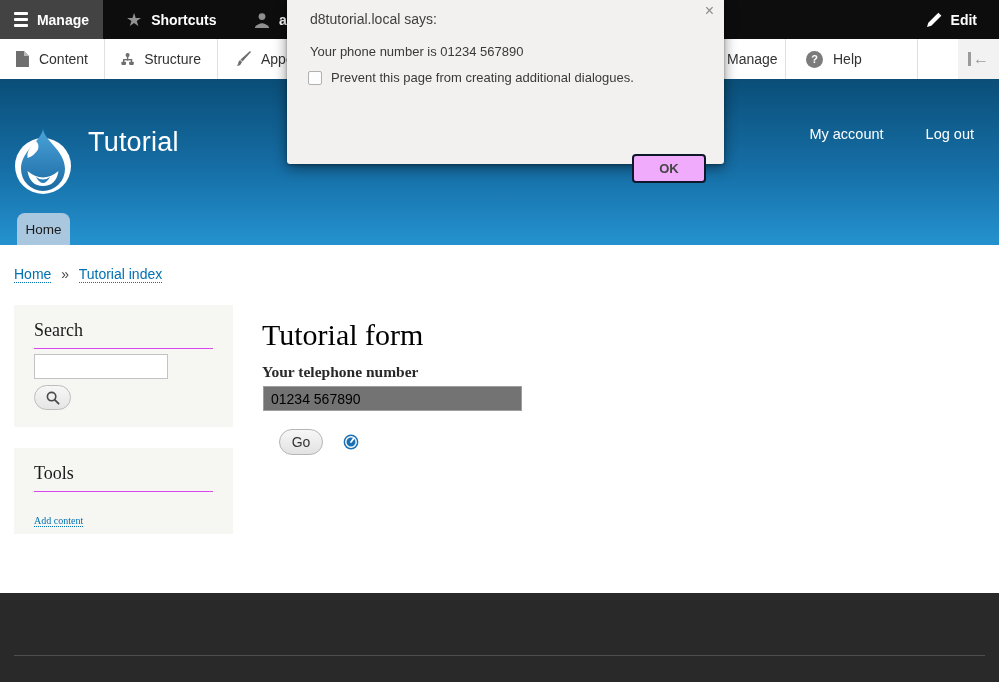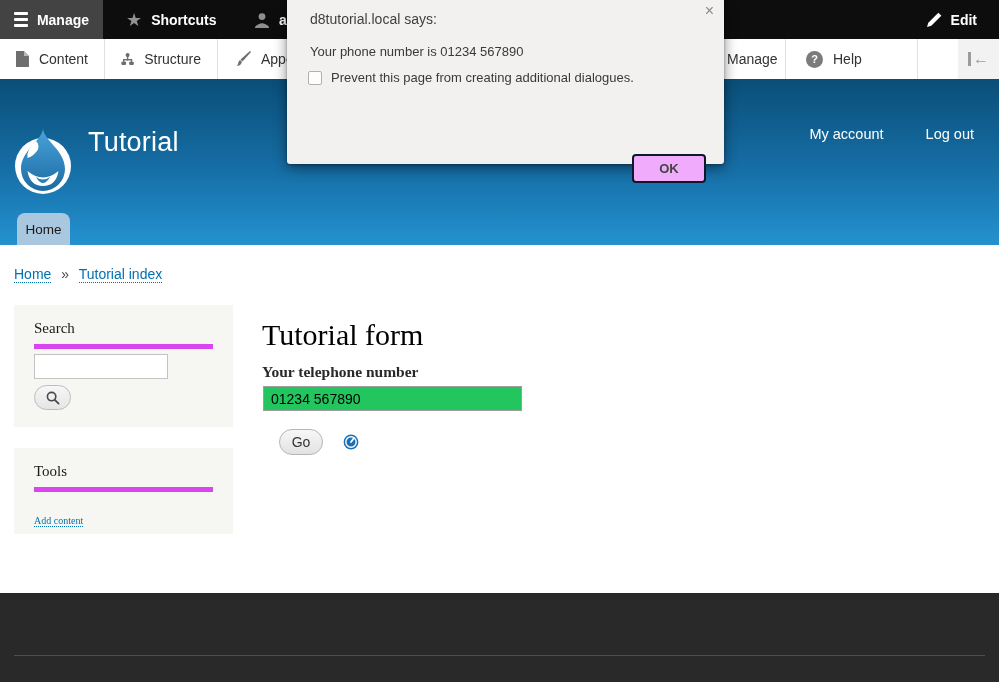--- a/index.html
+++ b/index.html
@@ -45,29 +45,29 @@
 
   
   .breadcrumb { position:absolute; left:14px; top:266px; font-size:14px; color:#333; }
   .breadcrumb a { color:#0071b3; text-decoration:none; border-bottom:1px dotted #0071b3; cursor:pointer; }
   .bc-sep { margin:0 6px; color:#444; }
 
   
   .side-block { position:absolute; left:14px; width:219px; background:#f6f6f2; }
   .blk-search { top:305px; height:122px; }
   .blk-tools { top:448px; height:86px; }
-  .blk-title { font-family:"Liberation Serif", serif; font-size:15px; color:#1a1a1a; margin:15px 20px 0 20px; padding-bottom:7px; border-bottom:5px solid #d946ef; }
+  .blk-title { font-family:"Liberation Serif", serif; font-size:18px; color:#1a1a1a; margin:15px 20px 0 20px; padding-bottom:7px; border-bottom:1px solid #d946ef; }
   .search-input { position:absolute; left:20px; top:49px; width:134px; height:25px; border:1px solid #c3c3c3; background:#fff; font-size:13px; padding:0 5px; }
   .search-btn { position:absolute; left:20px; top:80px; width:37px; height:25px; border-radius:13px; border:1px solid #bdbdbd; background:linear-gradient(180deg,#f7f7f7,#e5e5e5); display:flex; align-items:center; justify-content:center; cursor:pointer; }
   .tools-link { display:inline-block; margin:23px 20px 0 20px; font-family:"Liberation Serif", serif; font-size:10px; color:#0071b3; text-decoration:none; border-bottom:1px dotted #0071b3; cursor:pointer; }
 
   
   .page-title { position:absolute; left:262px; top:318px; font-family:"Liberation Serif", serif; font-weight:400; font-size:30px; color:#000; }
   .phone-label { position:absolute; left:262px; top:363px; font-family:"Liberation Serif", serif; font-weight:bold; font-size:15.5px; color:#292929; }
-  .phone-input { position:absolute; left:263px; top:386px; width:259px; height:25px; background:#22c55e; border:1px solid #9e9e9e; font-size:14px; color:#000; padding:0 7px; }
+  .phone-input { position:absolute; left:263px; top:386px; width:259px; height:25px; background:#737373; border:1px solid #9e9e9e; font-size:14px; color:#000; padding:0 7px; }
   .go-btn { position:absolute; left:279px; top:429px; width:44px; height:26px; border-radius:13px; border:1px solid #b5b5b5; background:linear-gradient(180deg,#f7f7f7,#e2e2e2); font-size:14px; color:#333; cursor:pointer; }
   .throbber { position:absolute; left:343px; top:434px; width:16px; height:16px; }
 
   
   .footer { position:absolute; left:0; top:593px; width:999px; height:89px; background:#292929; }
   .footer-divider { position:absolute; left:14px; top:62px; width:971px; height:1px; background:#4e4e4e; }
 
   
   .dialog { position:absolute; left:287px; top:0; width:437px; height:164px; background:#f2f1ef; border-radius:0 0 3px 3px; box-shadow:0 4px 14px rgba(0,0,0,0.45), 0 1px 3px rgba(0,0,0,0.3); z-index:100; }
   .dlg-title { position:absolute; left:23px; top:11px; font-size:14px; color:#3f3f3f; }

